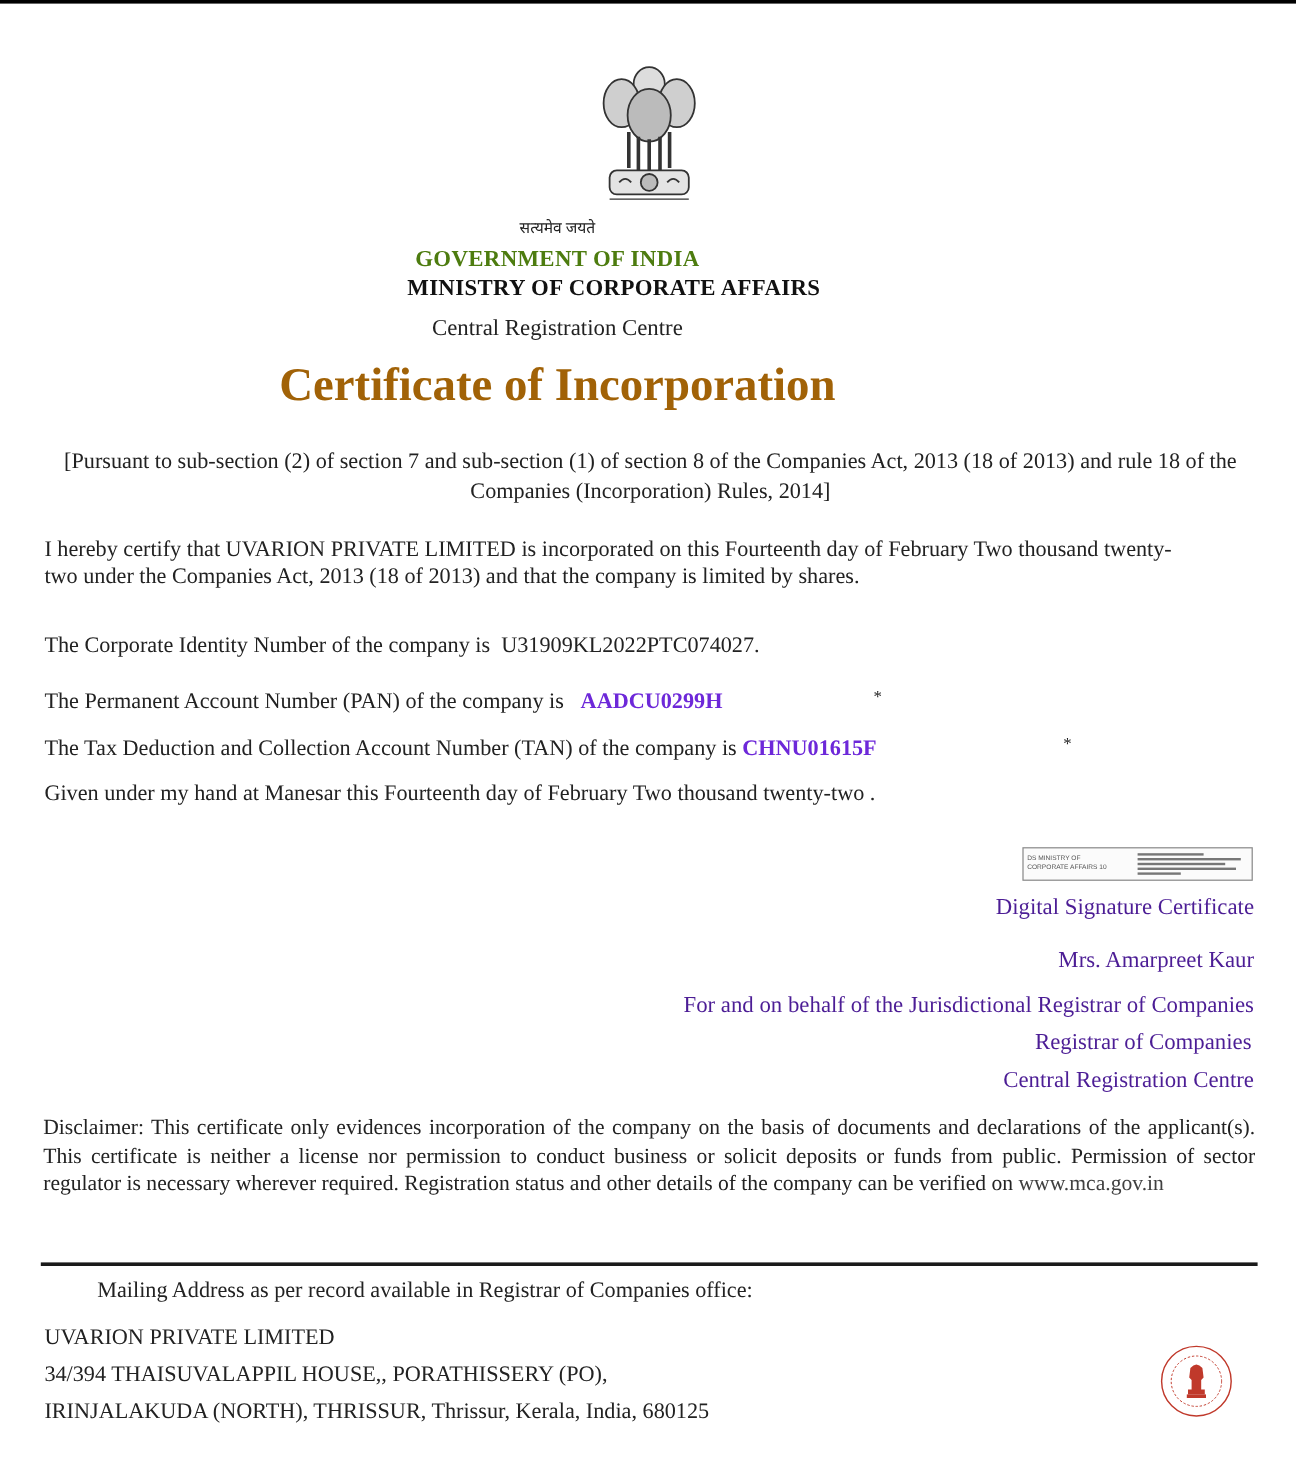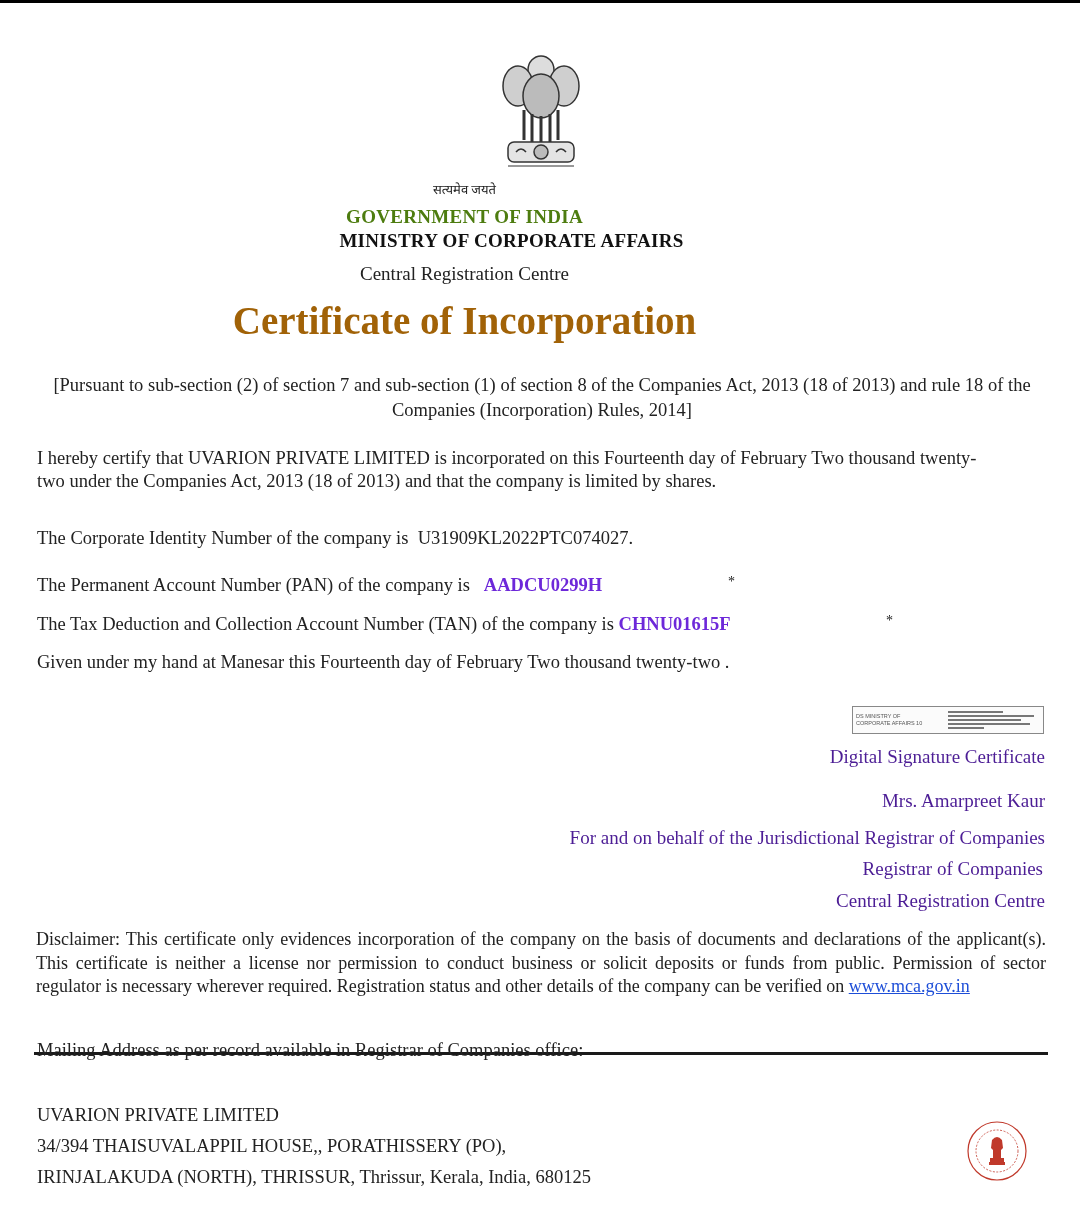--- a/index.html
+++ b/index.html
@@ -23,21 +23,21 @@
   .star { font-size: 14px; }
   .sigbox {
     position: absolute; left: 852px; top: 706px; width: 190px; height: 26px;
     border: 1px solid #888; background: #fbfbfb; display: flex; align-items: center;
   }
   .sigbox .left { font-family: "Liberation Sans", sans-serif; font-size: 5.5px; color: #555; line-height: 7px; padding-left: 3px; width: 92px; }
   .sigbox .right { flex: 1; height: 18px; display: flex; flex-direction: column; justify-content: space-between; padding-right: 4px; }
   .sigbox .right span { display: block; height: 2px; background: #777; }
   .right-text { right: 35px; text-align: right; font-size: 19px; color: #4c1d95; }
   .disclaimer { left: 36px; top: 928px; width: 1010px; font-size: 18px; line-height: 23.5px; color: #222; text-align: justify; white-space: normal; }
-  .disclaimer a { color: #1d4ed8; text-decoration: underline; }
+  .disclaimer a { color: #404040; }
   .rule { position: absolute; left: 34px; top: 1052px; width: 1014px; height: 3px; background: #1a1a1a; }
   .addr { left: 37px; font-size: 18.5px; color: #222; }
   .seal { position: absolute; left: 966px; top: 1120px; width: 62px; height: 62px; }
 </style>
 </head>
 <body>
 
 <div class="topbar"></div>
 
 <svg class="emblem" viewBox="0 0 90 130">
@@ -101,21 +101,21 @@
 <div class="abs right-text" style="top:827px;">For and on behalf of the Jurisdictional Registrar of Companies</div>
 <div class="abs right-text" style="top:858px;right:37px;margin-left:20px;">Registrar of Companies</div>
 <div class="abs right-text" style="top:890px;">Central Registration Centre</div>
 
 <div class="abs disclaimer">
   <span>Disclaimer: This certificate only evidences incorporation of the company on the basis of documents and declarations of the applicant(s). This certificate is neither a license nor permission to conduct business or solicit deposits or funds from public. Permission of sector regulator is necessary wherever required. Registration status and other details of the company can be verified on </span><a>www.mca.gov.in</a>
 </div>
 
 <div class="rule"></div>
 
-<div class="abs addr" style="top:1040px;">Mailing Address as per record available in Registrar of Companies office:</div>
+<div class="abs addr" style="top:1066px;margin-left:44px;">Mailing Address as per record available in Registrar of Companies office:</div>
 <div class="abs addr" style="top:1105px;">UVARION PRIVATE LIMITED</div>
 <div class="abs addr" style="top:1136px;text-align:center;">34/394 THAISUVALAPPIL HOUSE,, PORATHISSERY (PO),</div>
 <div class="abs addr" style="top:1167px;">IRINJALAKUDA (NORTH), THRISSUR, Thrissur, Kerala, India, 680125</div>
 
 <svg class="seal" viewBox="0 0 62 62">
   <circle cx="31" cy="31" r="29" fill="#fff" stroke="#c0392b" stroke-width="1.2"></circle>
   <circle cx="31" cy="31" r="21" fill="none" stroke="#c0392b" stroke-width="0.8" stroke-dasharray="2 1.5"></circle>
   <path d="M26 20 q5 -6 10 0 l1 8 l-2 2 l0 8 l3 0 l0 4 l-14 0 l0 -4 l3 0 l0 -8 l-2 -2 z" fill="#c0392b"></path>
   <rect x="23" y="42" width="16" height="3" fill="#c0392b"></rect>
 </svg>

